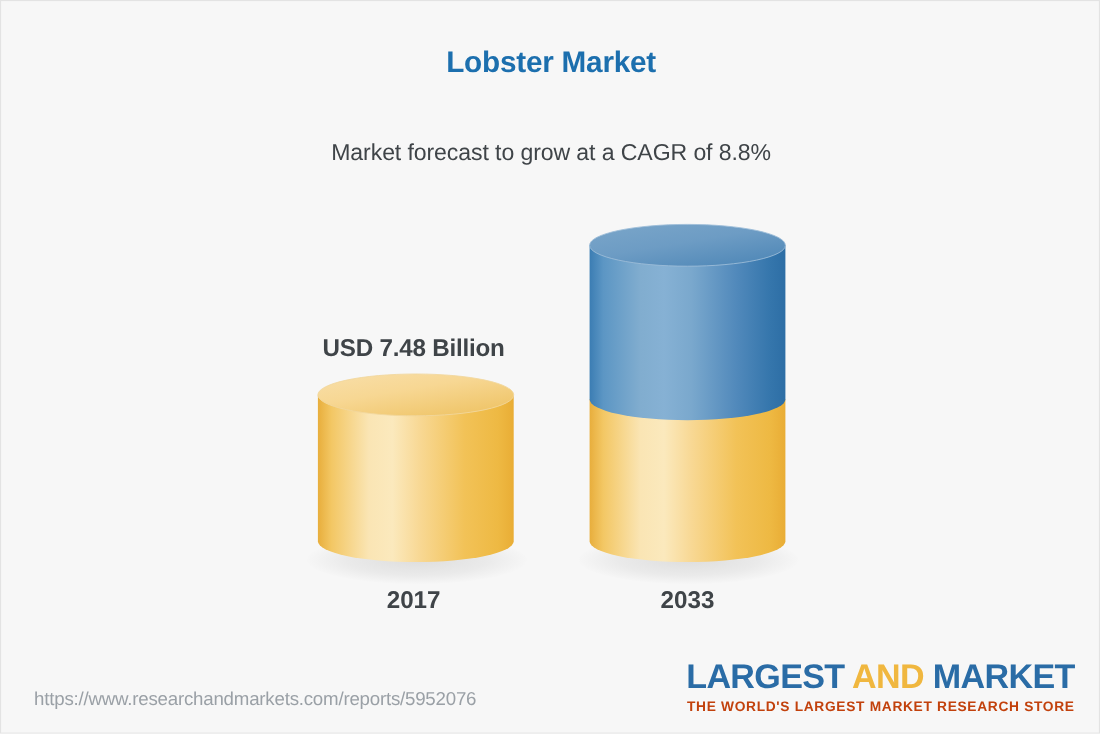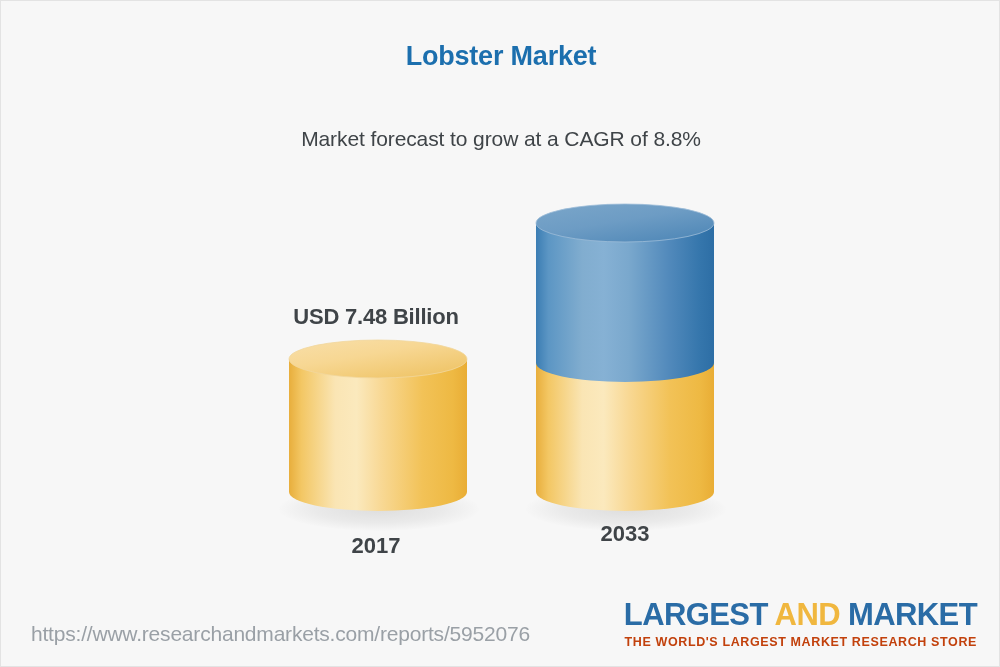--- a/index.html
+++ b/index.html
@@ -90,21 +90,21 @@
                 rgba(120,120,120,0.10) 45%,
                 rgba(120,120,120,0.0) 72%);
     pointer-events: none;
   }
 
   
   .footer-url {
     position: absolute;
     left: 30px;
     bottom: 20px;
-    font-size: 21px;
+    font-size: 17px;
     color: #9aa0a6;
     letter-spacing: -0.2px;
     margin-top: 24px;
   }
 
   .logo {
     position: absolute;
     right: 22px;
     bottom: 18px;
     text-align: right;
@@ -214,21 +214,21 @@
         </defs>
 
         <path d="M2,162 L2,291 A89,19 0 0 0 180,291 L180,162 Z" fill="url(#goldBody2)"></path>
 
         <path d="M2,22 L2,162 A89,19 0 0 0 180,162 L180,22 Z" fill="url(#blueBody)"></path>
 
         <ellipse cx="91" cy="22" rx="89" ry="19" fill="url(#blueTop)"></ellipse>
         <ellipse cx="91" cy="22" rx="89" ry="19" fill="none" stroke="#9dbdd8" stroke-width="0.8"></ellipse>
       </svg>
 
-      <div class="cat-label" style="left:474px; top:520px;">2033</div>
+      <div class="cat-label" style="left:474px; top:532px;">2033</div>
     </div>
 
   </div>
 
   <div class="footer-url">https://www.researchandmarkets.com/reports/5952076</div>
 
   <div class="logo">
     <div class="logo-main"><span>LARGEST </span><span class="logo-and">AND</span><span> MARKET</span></div>
     <div class="logo-tag">THE WORLD'S LARGEST MARKET RESEARCH STORE</div>
   </div>

